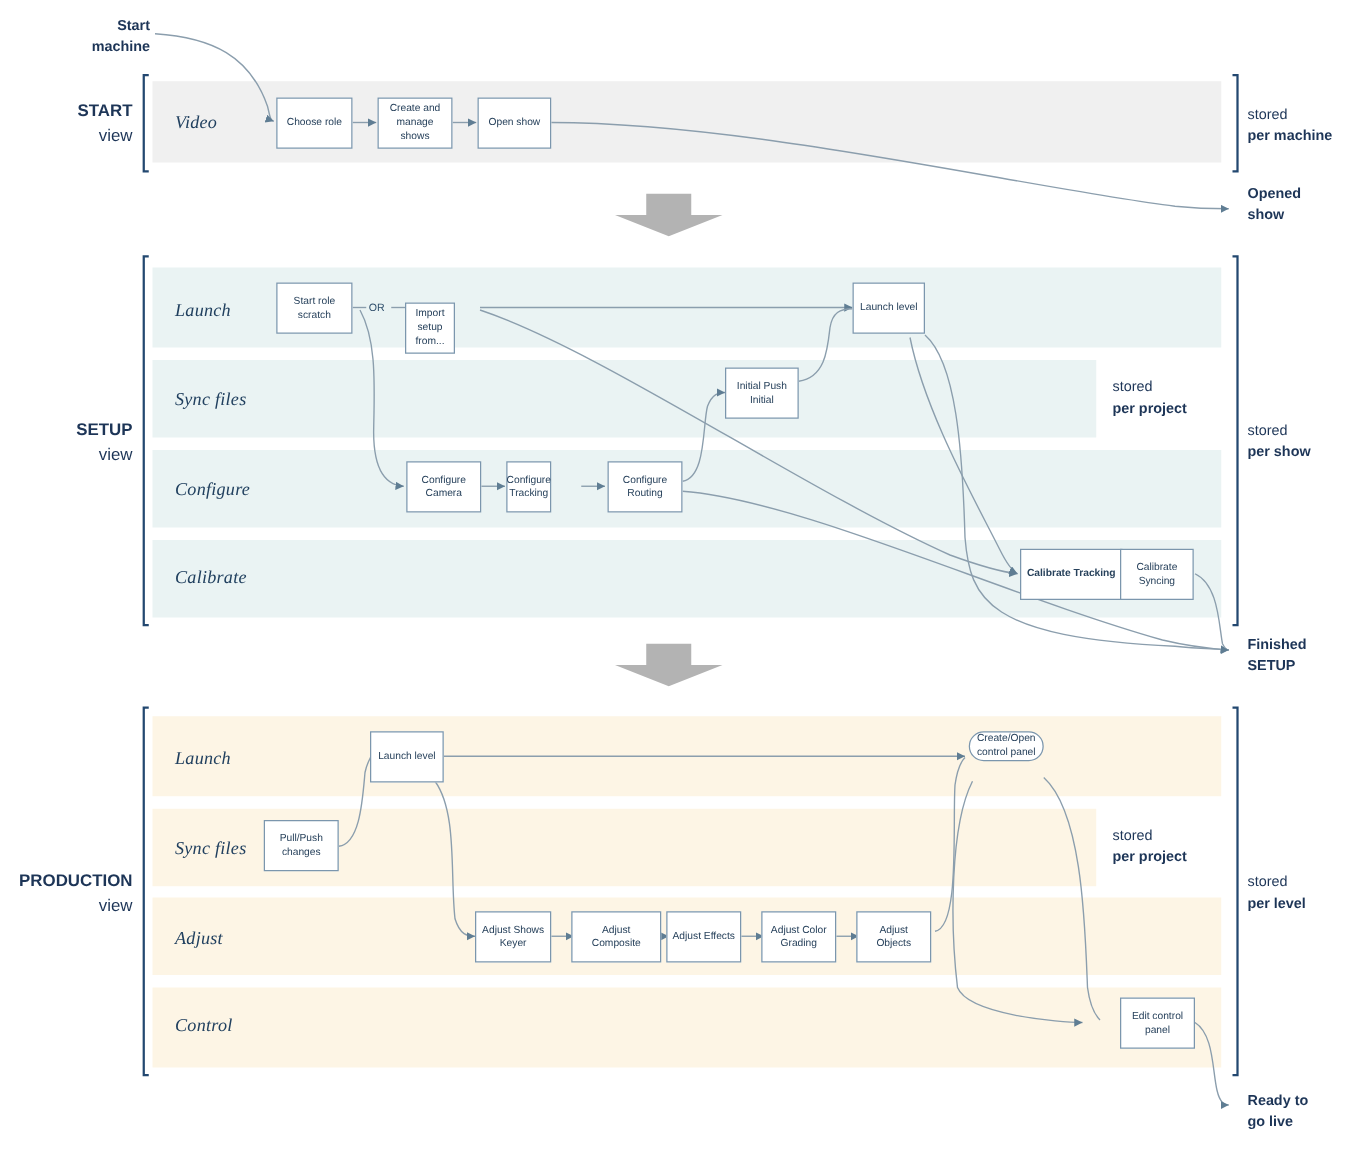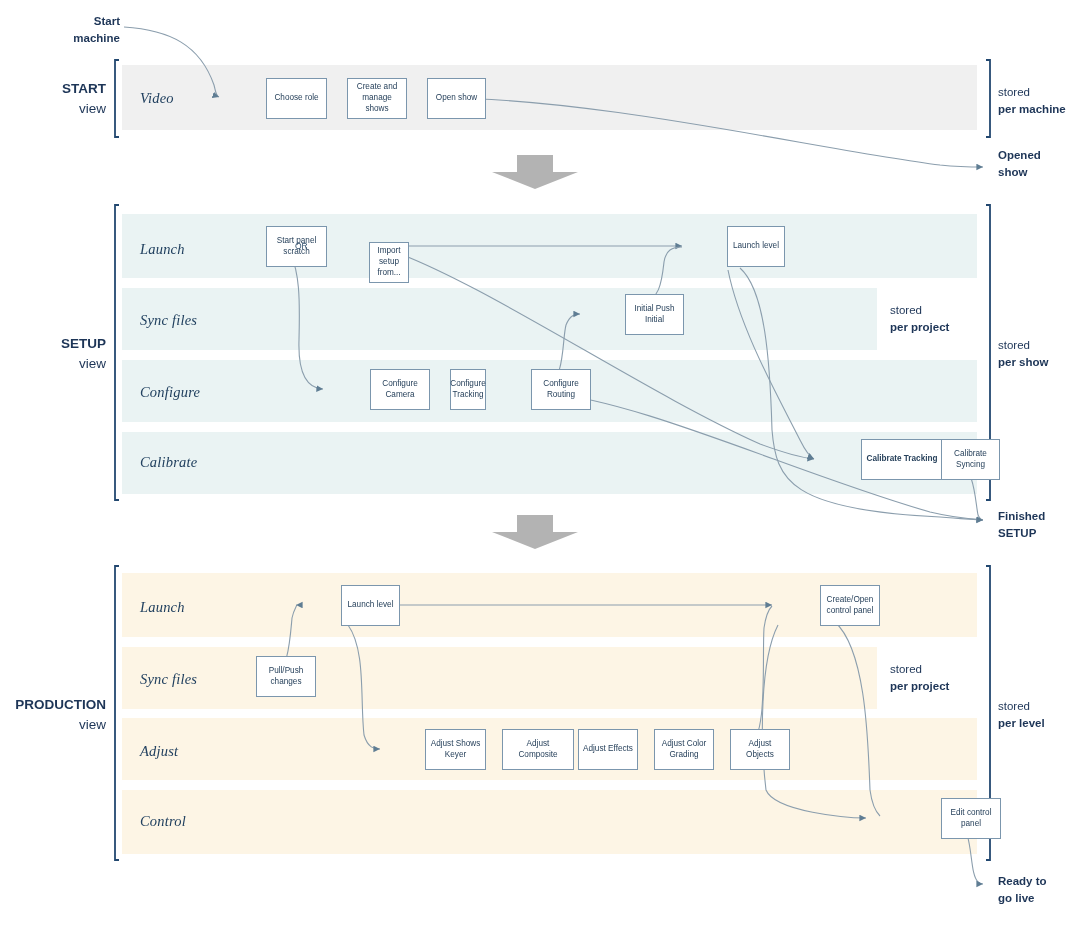--- a/index.html
+++ b/index.html
@@ -15,21 +15,20 @@
     position:absolute;font-style:italic;font-size:14.5px;color:#21405f;
     font-family:"Liberation Serif","DejaVu Serif",serif;letter-spacing:.2px;
     white-space:nowrap;
   }
   .node{
     position:absolute;box-sizing:border-box;
     border:1.1px solid #7b96ad;background:#ffffff;
     display:flex;align-items:center;justify-content:center;text-align:center;
     font-size:8.2px;line-height:1.32;color:#28425c;padding:2px 3px;
     font-family:"Liberation Sans","DejaVu Sans",sans-serif;
-    margin-left:45px;
   }
   .stagetitle{
     position:absolute;text-align:right;font-size:13.5px;line-height:1.45;
     color:#1d3557;white-space:nowrap;
   }
   .stagetitle b{font-weight:bold;font-size:13.5px;display:block;}
   .stagetitle span{font-weight:normal;display:block;}
   .sidenote{
     position:absolute;font-size:11.5px;line-height:1.48;color:#1d3557;white-space:nowrap;
   }
@@ -174,36 +173,36 @@
 
   <div class="rowlabel" style="left:140px;top:599px;">Launch</div>
   <div class="rowlabel" style="left:140px;top:671px;">Sync files</div>
   <div class="rowlabel" style="left:140px;top:743px;">Adjust</div>
   <div class="rowlabel" style="left:140px;top:813px;">Control</div>
 
   <div class="node" style="left:221px;top:78px;width:61px;height:41px;">Choose role</div>
   <div class="node" style="left:302px;top:78px;width:60px;height:41px;">Create and manage shows</div>
   <div class="node" style="left:382px;top:78px;width:59px;height:41px;">Open show</div>
 
-  <div class="node" style="left:221px;top:226px;width:61px;height:41px;">Start panel scratch</div>
+  <div class="node" style="left:221px;top:226px;width:61px;height:41px;">Start role scratch</div>
   <div class="orlabel" style="left:295px;top:241px;">OR</div>
   <div class="node" style="left:324px;top:242px;width:40px;height:41px;">Import setup from...</div>
   <div class="node" style="left:682px;top:226px;width:58px;height:41px;">Launch level</div>
 
   <div class="node" style="left:580px;top:294px;width:59px;height:41px;">Initial Push Initial</div>
 
   <div class="node" style="left:325px;top:369px;width:60px;height:41px;">Configure Camera</div>
   <div class="node" style="left:405px;top:369px;width:36px;height:41px;">Configure Tracking</div>
   <div class="node" style="left:486px;top:369px;width:60px;height:41px;">Configure Routing</div>
 
   <div class="node" style="left:816px;top:439px;width:82px;height:41px;font-weight:bold;">Calibrate Tracking</div>
   <div class="node" style="left:896px;top:439px;width:59px;height:41px;">Calibrate Syncing</div>
 
   <div class="node" style="left:296px;top:585px;width:59px;height:41px;">Launch level</div>
-  <div class="node" style="left:775px;top:585px;width:60px;height:41px;">Create/Open control panel</div>
+  <div class="node" style="left:775px;top:585px;width:60px;height:24px;border-radius:14px;">Create/Open control panel</div>
 
   <div class="node" style="left:211px;top:656px;width:60px;height:41px;">Pull/Push changes</div>
 
   <div class="node" style="left:380px;top:729px;width:61px;height:41px;">Adjust Shows Keyer</div>
   <div class="node" style="left:457px;top:729px;width:72px;height:41px;">Adjust Composite</div>
   <div class="node" style="left:533px;top:729px;width:60px;height:41px;">Adjust Effects</div>
   <div class="node" style="left:609px;top:729px;width:60px;height:41px;">Adjust Color Grading</div>
   <div class="node" style="left:685px;top:729px;width:60px;height:41px;">Adjust Objects</div>
 
   <div class="node" style="left:896px;top:798px;width:60px;height:41px;">Edit control panel</div>

